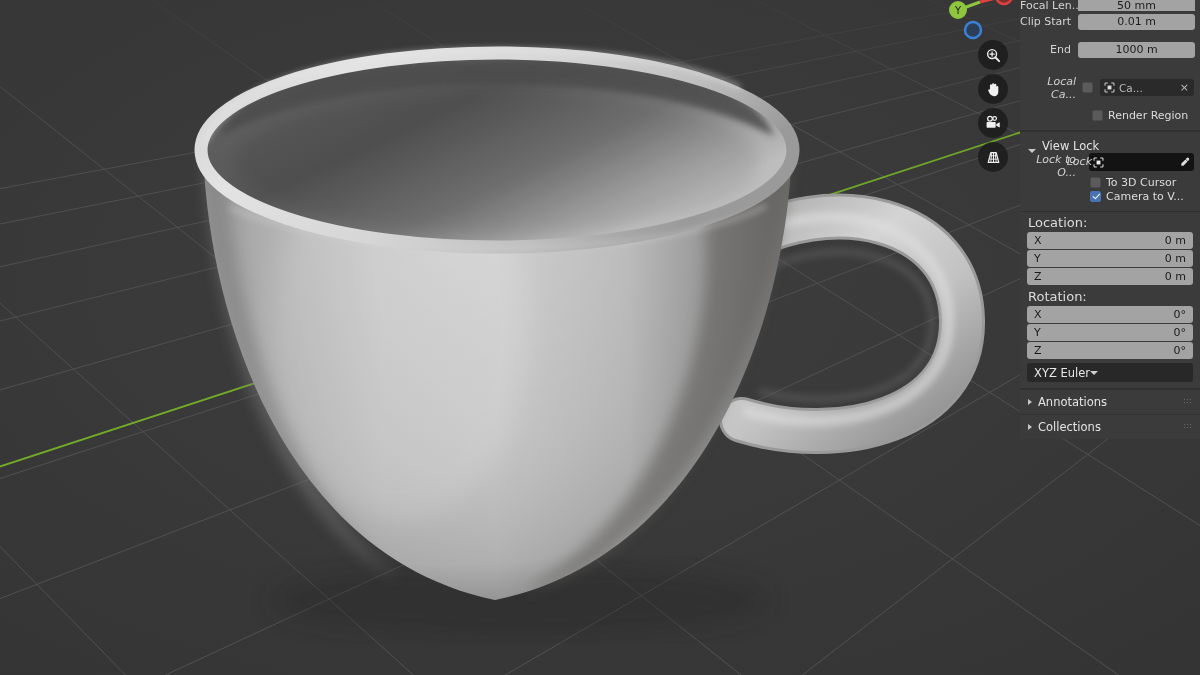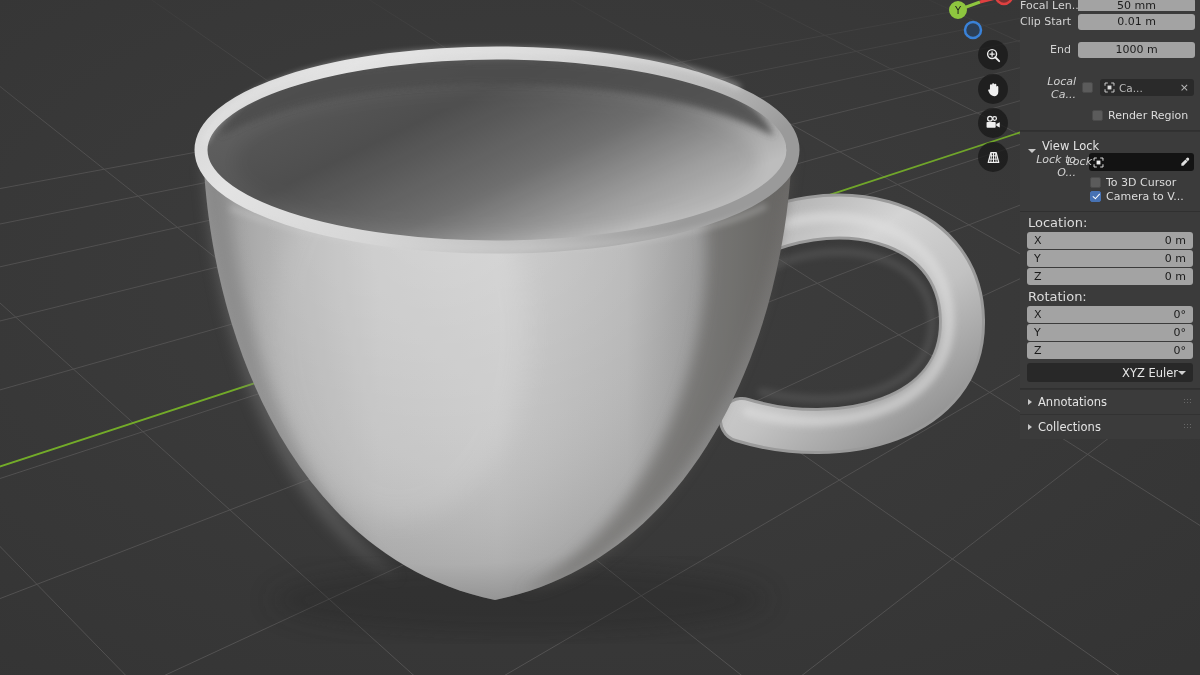--- a/index.html
+++ b/index.html
@@ -143,21 +143,21 @@
     margin:0 7px 1px 7px;
     background:#a3a3a3; border-radius:3px;
     color:#1b1b1b; font-size:11px;
     padding:0 7px; justify-content:space-between;
   }
   .vrow .ax { font-weight:400; }
 
   .dropdown {
     margin:4px 7px 0 7px; height:19px; border-radius:3px;
     background:#282828; color:#e6e6e6; font-size:11.5px;
-    display:flex; align-items:center; justify-content:flex-end;
+    display:flex; align-items:center; justify-content:flex-start;
     padding:0 7px;
   }
   .chev { width:0;height:0;
     border-left:4px solid transparent; border-right:4px solid transparent;
     border-top:4px solid #d0d0d0; }
 
   .collapsed-panel {
     height:25px; display:flex; align-items:center;
     padding-left:8px; background:#3b3b3b;
     border-top:1px solid #323232; position:relative;

